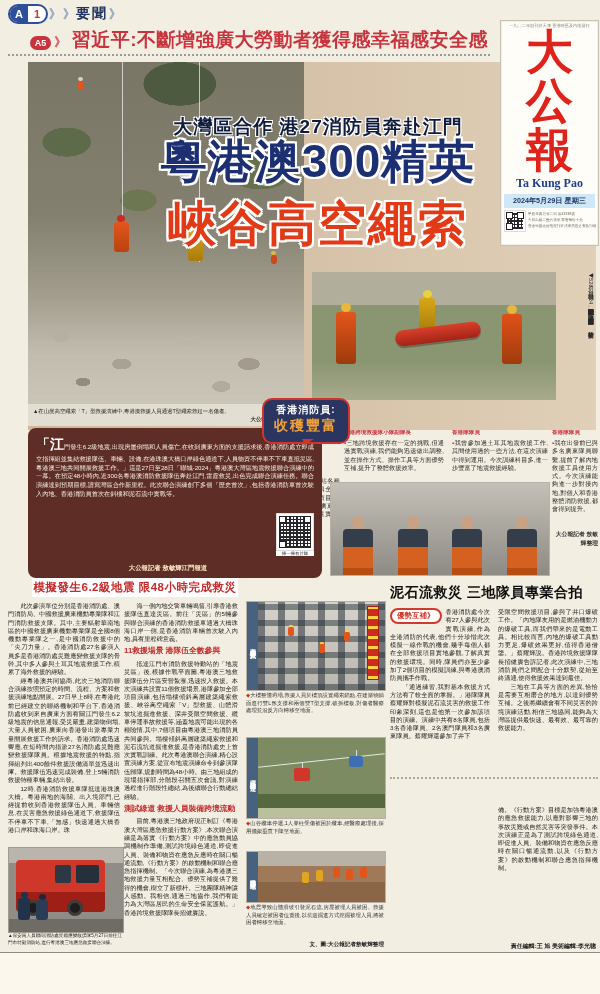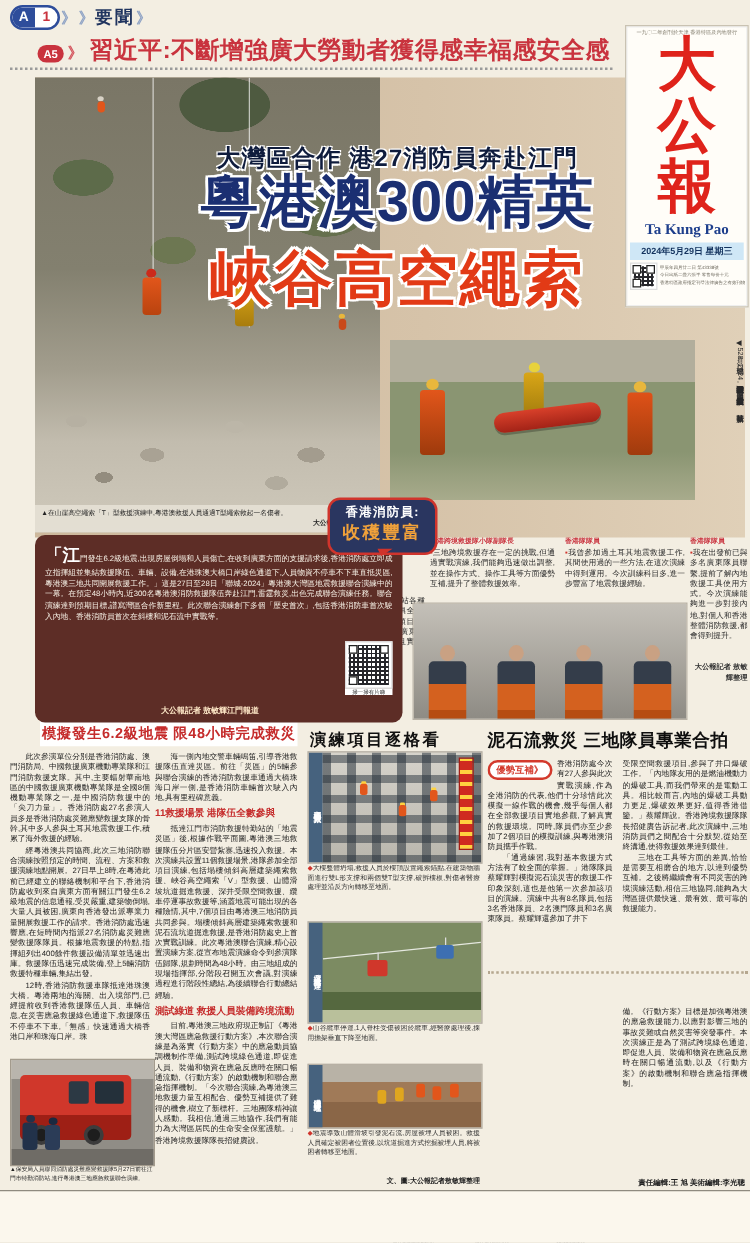--- a/index.html
+++ b/index.html
@@ -357,21 +357,20 @@
   <div class="abs cap-small just" style="left:8px;top:933px;width:114px;height:17px;overflow:hidden;">▲保安局人員聯同消防處災難應變救援隊5月27日前往江門市特勤消防站,進行粵港澳三地應急救援聯合演練。</div>
 
   <div class="abs cn-body just" style="left:124px;top:602px;width:114px;height:344px;overflow:hidden;">
     <p class="para">海一側內地交警車輛鳴笛,引導香港救援隊伍直達災區。前往「災區」的5輛參與聯合演練的香港消防救援車通過大橋珠海口岸一側,是香港消防車輛首次駛入內地,具有里程碑意義。</p>
     <p class="subhead">11救援場景 港隊伍全數參與</p>
     <p class="para">抵達江門市消防救援特勤站的「地震災區」後,根據作戰平面圖,粵港澳三地救援隊伍分片區安營紮寨,迅速投入救援。本次演練共設置11個救援場景,港隊參加全部項目演練,包括塌樓傾斜高層建築繩索救援、峽谷高空繩索「V」型救援、山體滑坡坑道掘進救援、深井受限空間救援、纜車停運事故救援等,涵蓋地震可能出現的各種險情,其中,7個項目由粵港澳三地消防員共同參與。塌樓傾斜高層建築繩索救援和泥石流坑道掘進救援,是香港消防處史上首次實戰訓練。此次粵港澳聯合演練,精心設置演練方案,從宣布地震演練命令到參演隊伍歸隊,規劃時間為48小時。由三地組成的現場指揮部,分階段召開五次會議,對演練過程進行階段性總結,為後續聯合行動總結經驗。</p>
     <p class="subhead">測試綠道 救援人員裝備跨境流動</p>
     <p class="para">目前,粵港澳三地政府現正制訂《粵港澳大灣區應急救援行動方案》,本次聯合演練是為落實《行動方案》中的應急動員協調機制作準備,測試跨境綠色通道,即促進人員、裝備和物資在應急反應時在關口暢通流動,《行動方案》的啟動機制和聯合應急指揮機制。「今次聯合演練,為粵港澳三地救援力量互相配合、優勢互補提供了難得的機會,樹立了新標杆。三地團隊精神讓人感動。我相信,通過三地協作,我們有能力為大灣區居民的生命安全保駕護航。」香港跨境救援隊隊長招健賡說。</p>
   </div>
 
-  <div class="abs" id="strip-title" style="left:248px;top:583px;width:138px;">演練項目逐格看</div>
 
   <div class="abs photo strip-photo" style="left:246px;top:601px;width:138px;height:88px;">
     <span class="vtab">高樓繩索救人</span>
     <span id="bp-facade"></span>
     <span id="bp-banner"></span>
     <span class="dotfig" style="left:30%;top:28%;"></span>
     <span class="dotfig" style="left:52%;top:48%;"></span>
     <span class="dotfig" style="left:70%;top:34%;"></span>
   </div>
   <div class="abs strip-cap just" style="left:246px;top:692px;width:138px;height:42px;overflow:hidden;">大樓整體坍塌,救援人員於樓頂設置繩索錨點,在建築物牆面進行雙L形支撐和兩個雙T型支撐,破拆樓板,對傷者醫療處理並沿反方向轉移至地面。</div>

